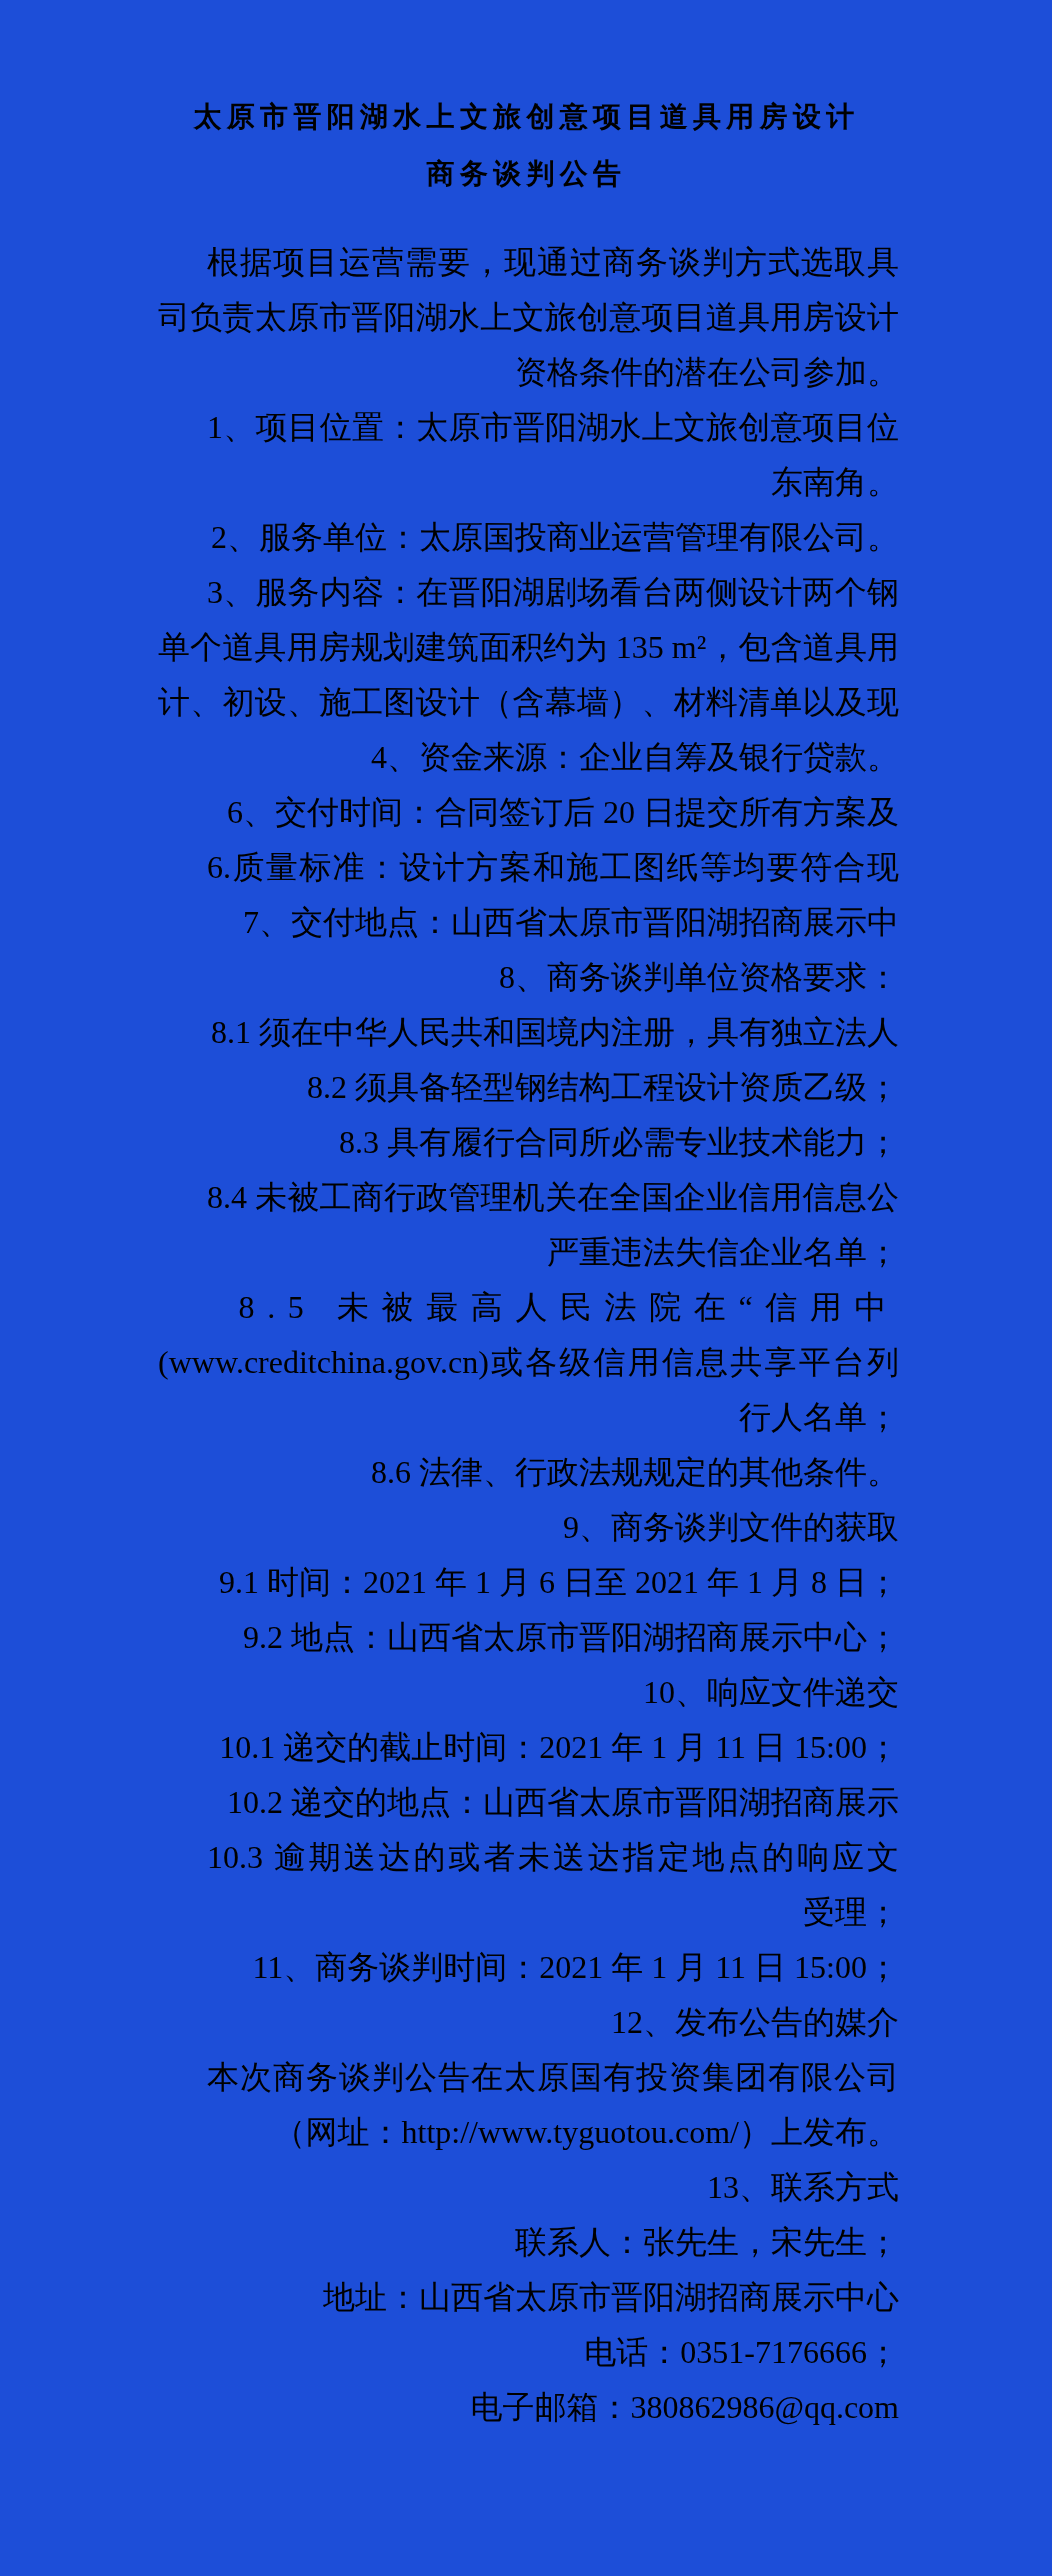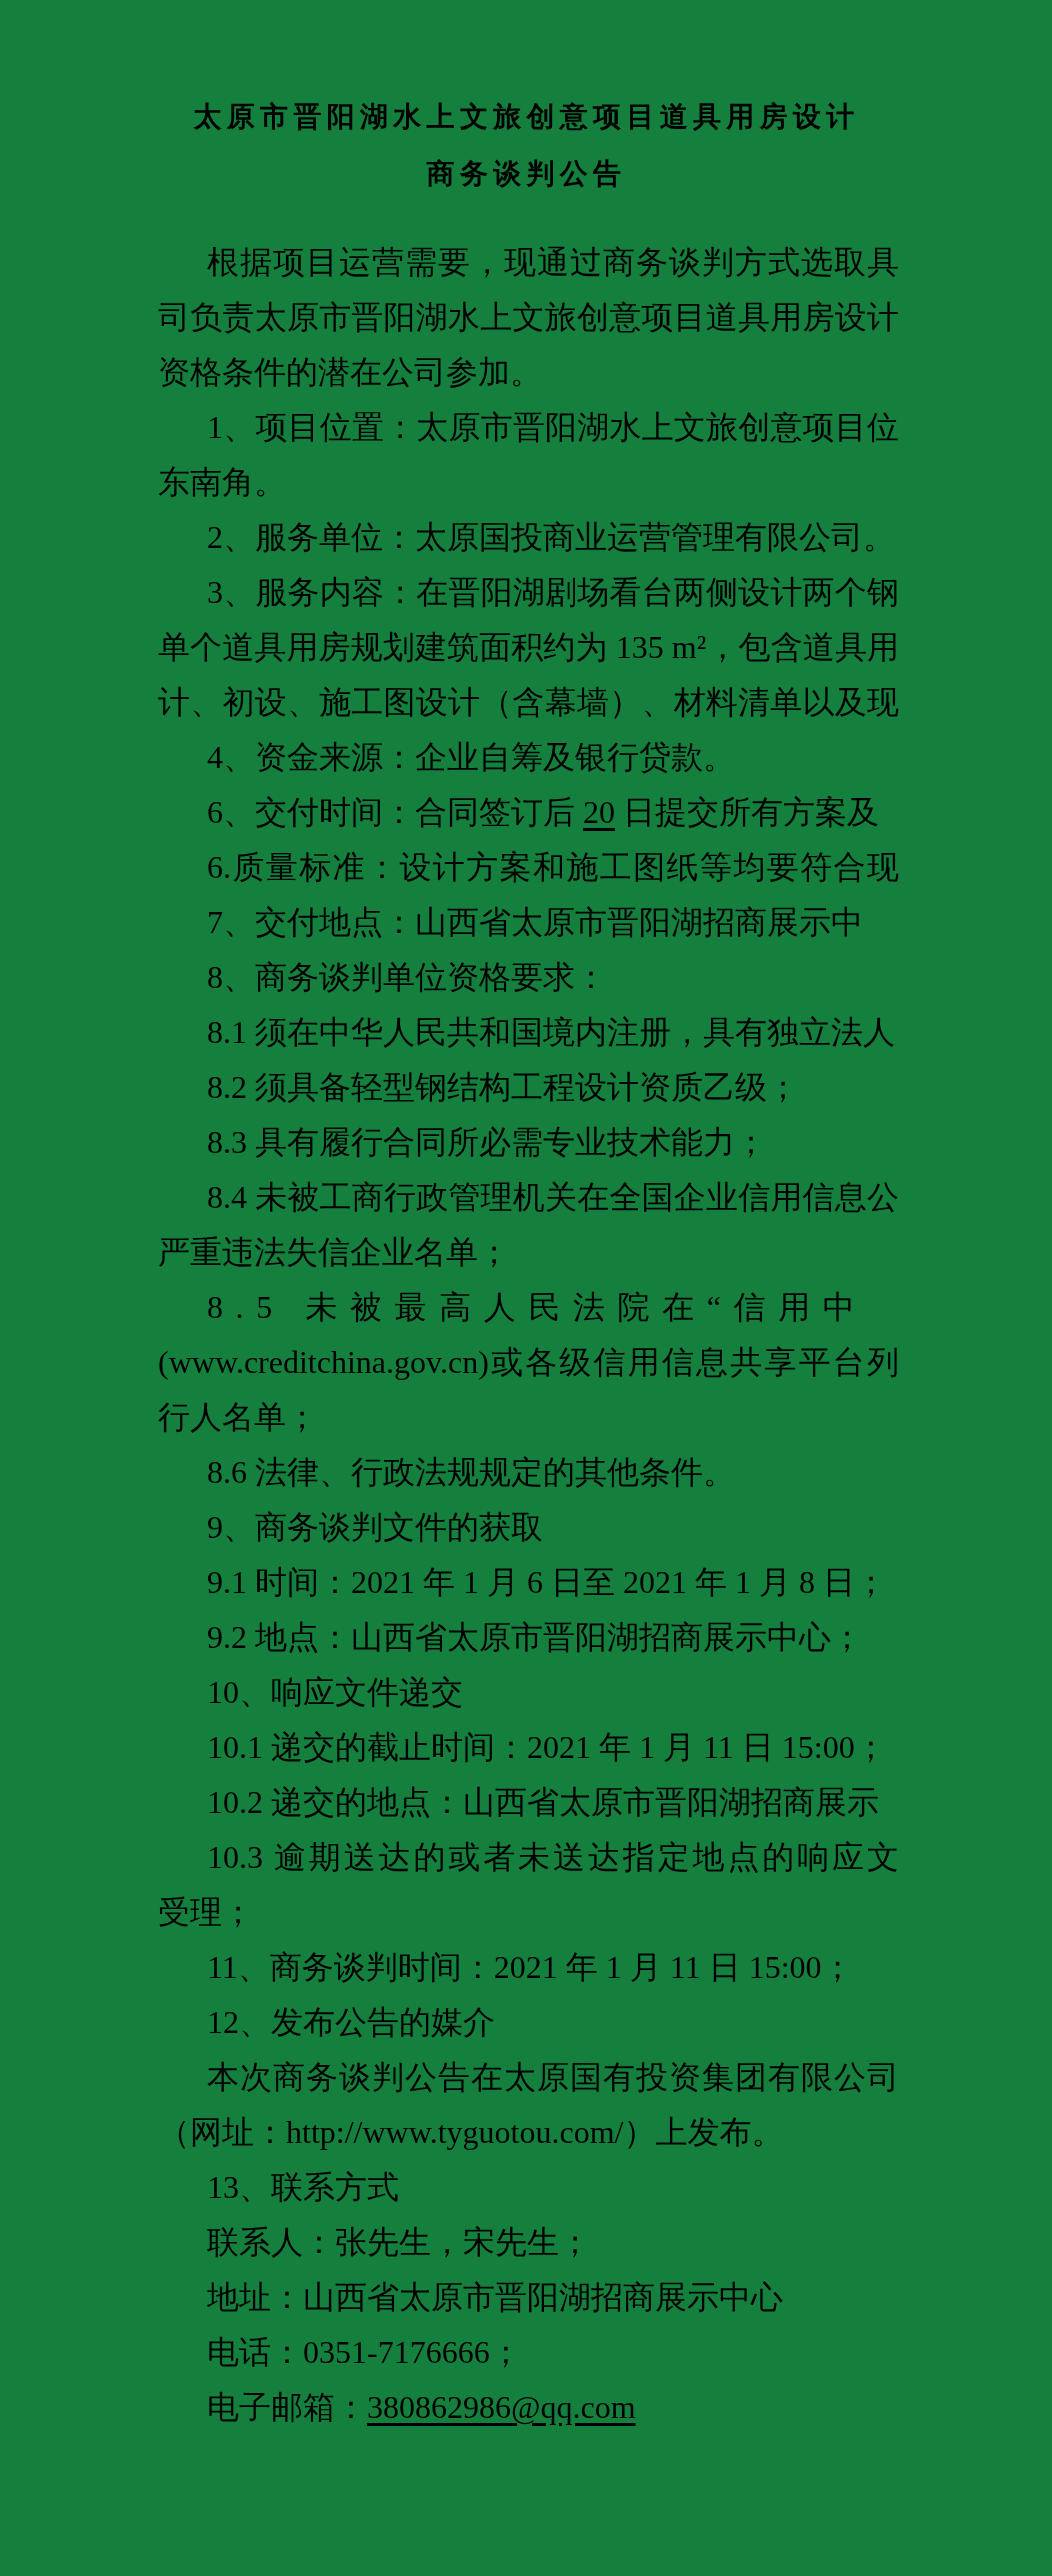--- a/index.html
+++ b/index.html
@@ -1,20 +1,20 @@
 <!DOCTYPE html>
 <html style="font-size:10.6px"><head>
 <meta charset="utf-8">
 <style>
   html, body { margin: 0; padding: 0; background: #ffffff; }
   .page {
     position: relative;
     width: 1053px;
     height: 2576px;
-    background: #15803d;
+    background: #1d4ed8;
     color: #000000;
     font-family: "Liberation Serif", "DejaVu Serif", serif;
     overflow: hidden;
   }
   .title-block {
     padding-top: 88px;
     text-align: center;
     font-weight: bold;
     font-size: 28px;
     line-height: 57px;
@@ -24,30 +24,30 @@
   .doc-body {
     margin-top: 33px;
     margin-left: 158px;
     width: 741px;
     font-size: 32px;
     line-height: 55px;
   }
   .line {
     height: 55px;
     overflow: hidden;
-    text-align: left;
+    text-align: right;
   }
   .line.indent { text-indent: 49px; }
   .line.fill {
     text-align: justify;
     text-align-last: justify;
     text-justify: inter-character;
   }
   .line.spread { letter-spacing: 12.6px; }
-  .u { text-decoration: underline; text-underline-offset: 4.6px; }
+  .u { text-underline-offset: 4.6px; }
 </style>
 </head>
 <body>
 
 <div class="page">
   <div class="title-block">
     <div class="title-line">太原市晋阳湖水上文旅创意项目道具用房设计</div>
     <div class="title-line">商务谈判公告</div>
   </div>
   <div class="doc-body" id="body-lines">

